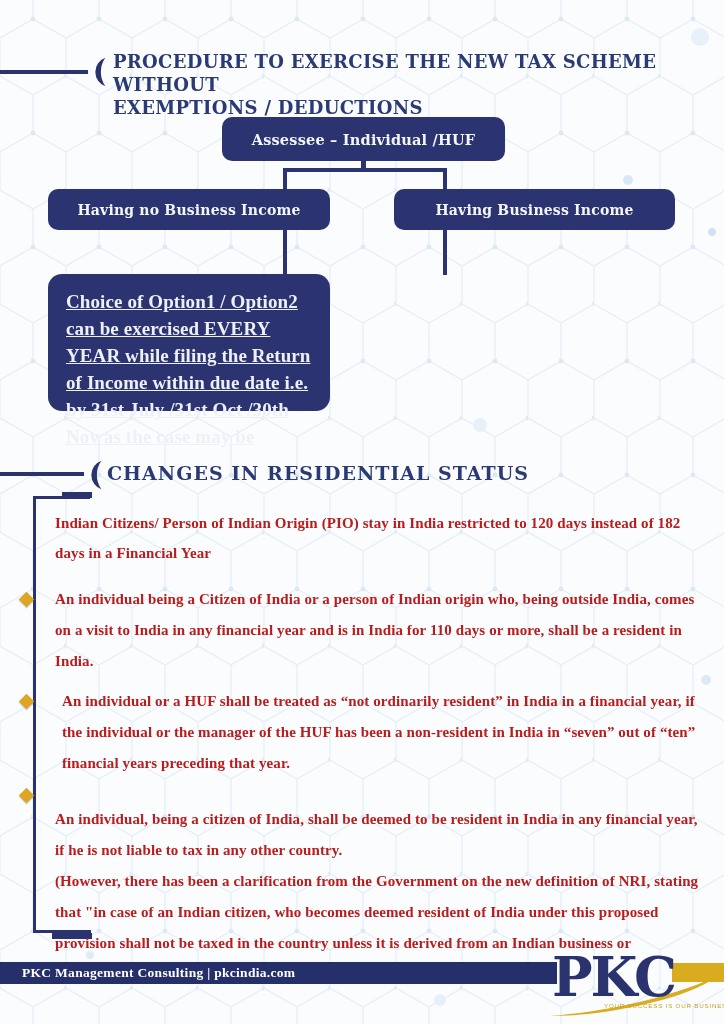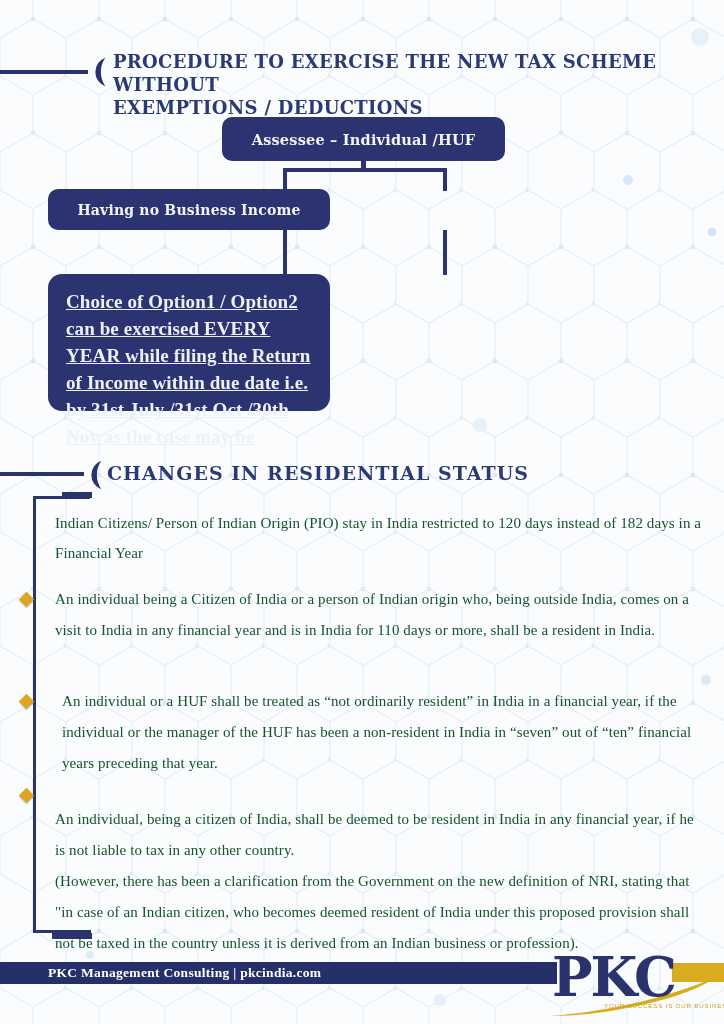--- a/index.html
+++ b/index.html
@@ -30,35 +30,35 @@
     border-radius:14px;font-weight:bold;
     font-family:"Liberation Serif", serif;
     font-size:19px;line-height:27px;letter-spacing:.1px;
     padding:14px 12px 10px 18px;box-sizing:border-box;text-decoration:underline;
   }
   .fc-link{position:absolute;background:#2B3471;z-index:1;}
 
   
   .frame-line{position:absolute;background:#2A336E;z-index:1;}
   .body-text{
-    position:absolute;z-index:1;color:#14532d;font-weight:normal;
+    position:absolute;z-index:1;color:#b91c1c;font-weight:bold;
     font-family:"Liberation Serif", serif;
     font-size:15px;line-height:31px;white-space:pre-line;letter-spacing:.1px;
   }
   .diamond{
     position:absolute;z-index:1;width:11px;height:11px;background:#DFA422;
     transform:rotate(45deg);box-shadow:1px 1px 0 #2A336E33;
   }
 
   
   .footer-bar{
     position:absolute;z-index:2;left:0;top:962px;width:557px;height:22px;
     background:#252F6A;color:#fff;display:flex;align-items:center;
     font-family:"Liberation Serif", serif;
-    font-weight:bold;font-size:13.5px;letter-spacing:.3px;padding-left:48px;
+    font-weight:bold;font-size:13.5px;letter-spacing:.3px;padding-left:22px;
     box-sizing:border-box;
   }
   .footer-gold{
     position:absolute;z-index:2;left:672px;top:963px;width:52px;height:19px;
     background:#D9AC1F;
   }
   .logo-wrap{position:absolute;z-index:3;left:546px;top:944px;width:178px;height:78px;}
 </style>
 </head>
 <body>
@@ -93,20 +93,21 @@
 EXEMPTIONS / DEDUCTIONS</div>
 
   <div class="fc-box" style="left:222px;top:117px;width:283px;height:44px;font-size:14.5px;">Assessee – Individual /HUF</div>
 
   <div class="fc-link" style="left:361px;top:159px;width:5px;height:12px;"></div>
   <div class="fc-link" style="left:283px;top:168px;width:164px;height:4px;"></div>
   <div class="fc-link" style="left:283px;top:168px;width:4px;height:23px;"></div>
   <div class="fc-link" style="left:443px;top:168px;width:4px;height:23px;"></div>
 
   <div class="fc-box" style="left:48px;top:189px;width:282px;height:41px;">Having no Business Income</div>
+  <div class="fc-box" style="left:394px;top:189px;width:281px;height:41px;">Having Business Income</div>
 
   <div class="fc-link" style="left:283px;top:230px;width:4px;height:45px;"></div>
   <div class="fc-link" style="left:443px;top:230px;width:4px;height:45px;"></div>
 
   <div class="fc-detail" style="left:48px;top:274px;width:282px;height:137px;">Choice of Option1 / Option2 can be exercised EVERY YEAR while filing the Return of Income within due date i.e. by 31st July /31st Oct /30th Nov as the case may be</div>
 
   <div class="h-line" style="left:0;top:472px;width:84px;height:4px;"></div>
   <svg class="crescent" style="left:85px;top:459px;" width="22" height="32" viewBox="0 0 22 36">
     <path d="M 17 2 A 17 17 0 0 0 17 34 A 28 28 0 0 1 17 2 Z" fill="#2A336E"></path>
   </svg>

